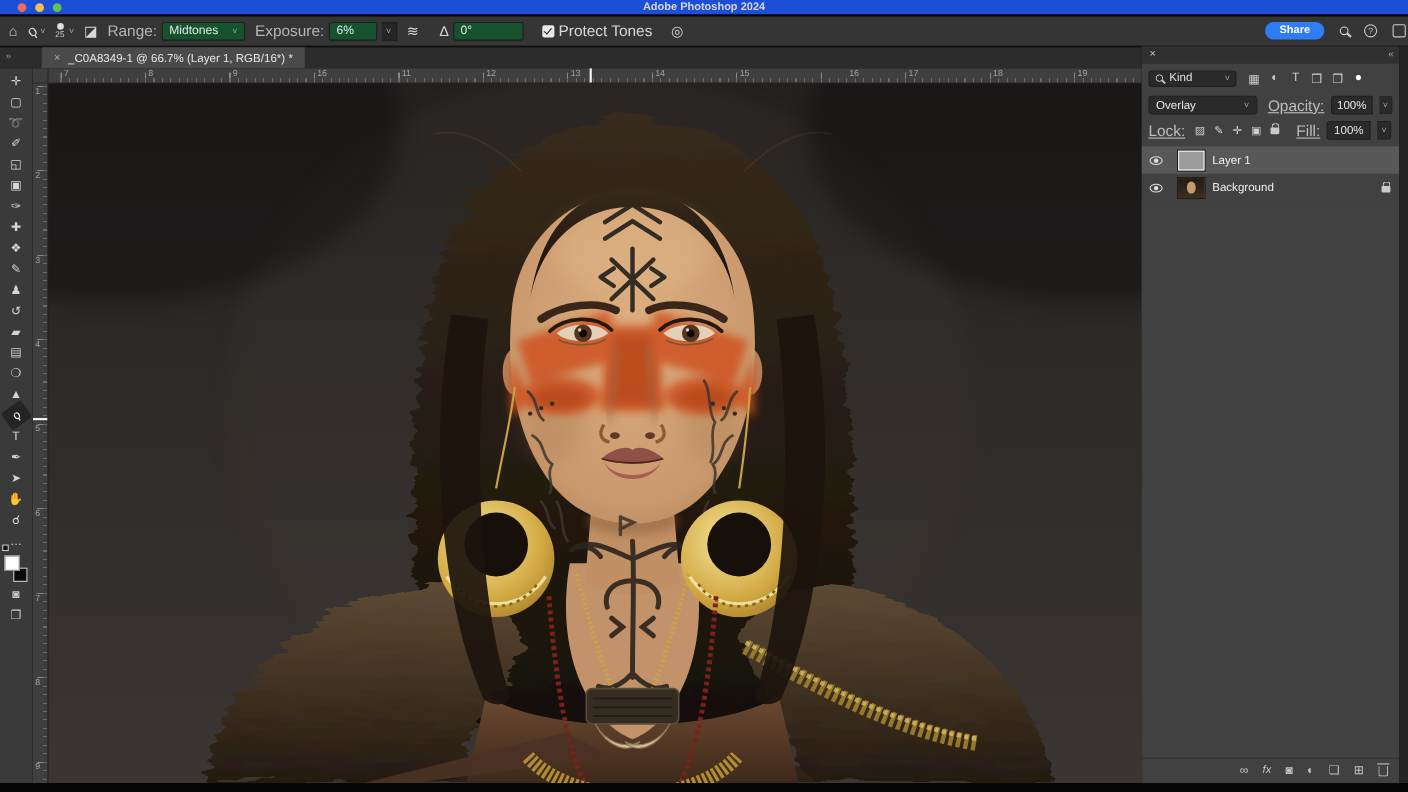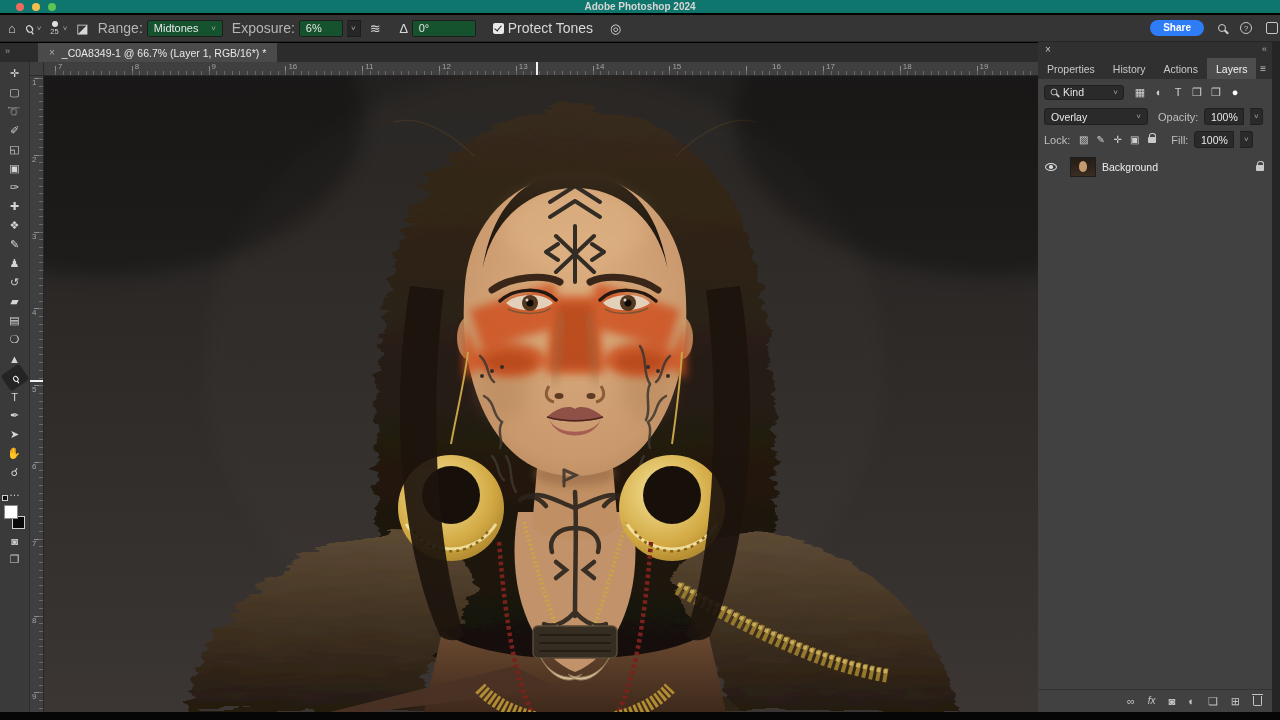--- a/index.html
+++ b/index.html
@@ -1,21 +1,21 @@
 <!DOCTYPE html>
 <html><head>
 <meta charset="utf-8">
 <style>
   * { margin:0; padding:0; box-sizing:border-box; }
   html,body { background:#000; }
   .screen { position:relative; width:1280px; height:720px; background:#000; overflow:hidden;
             font-family:"Liberation Sans", sans-serif; color:#d6d6d6; -webkit-font-smoothing:antialiased; }
 
   
-  .titlebar { position:absolute; top:0; left:0; right:0; height:13px; background:#0f766e; }
+  .titlebar { position:absolute; top:0; left:0; right:0; height:13px; background:#1d4ed8; }
   .traffic { position:absolute; top:3px; left:16px; display:flex; gap:8px; }
   .traffic span { width:8px; height:8px; border-radius:50%; display:block; }
   .tl-red{background:#ee6a5e;} .tl-yellow{background:#f6be4f;} .tl-green{background:#5fc454;}
   .apptitle { position:absolute; top:1px; left:0; right:0; text-align:center; font-size:10px; font-weight:bold; color:#d8d6d4; }
 
   
   .optionsbar { position:absolute; top:15px; left:0; right:0; height:27px; background:#353535;
                 border-bottom:1px solid #262626; display:flex; align-items:center; gap:9px; padding:0 8px; }
   .ob-icon { color:#d8d8d8; font-size:13px; line-height:1; }
   .chev { color:#a8a8a8; font-size:8px; }
@@ -99,21 +99,21 @@
   .filter-row { height:26px; }
   .kind-box { display:flex; align-items:center; gap:5px; background:#2a2a2a; border:1px solid #202020;
               border-radius:3px; height:15px; padding:0 5px; width:80px; }
   .kind-box .kl { font-size:10.5px; color:#e2e2e2; flex:1; }
   .ficon { font-size:11px; color:#cfcfcf; width:16px; text-align:center; }
   .ficon.white-dot { color:#fff; }
   .blend-row { height:23px; }
   .blend-box { background:#2a2a2a; border:1px solid #202020; border-radius:3px; height:17px; width:104px;
                display:flex; align-items:center; padding:0 6px; font-size:10.5px; color:#e8e8e8; }
   .blend-box .chev { margin-left:auto; }
-  .mini-label { font-size:11px; color:#bdbdbd; }
+  .mini-label { font-size:14px; color:#bdbdbd;text-decoration:underline; }
   .val-box { background:#2a2a2a; border:1px solid #202020; border-radius:3px 0 0 3px; height:17px; width:40px;
              display:flex; align-items:center; justify-content:center; font-size:10.5px; color:#e8e8e8; }
   .val-chev { background:#2a2a2a; border:1px solid #202020; border-left:none; border-radius:0 3px 3px 0;
               height:17px; width:13px; display:flex; align-items:center; justify-content:center; }
   .lock-row { height:23px; }
   .lkicon { font-size:10px; color:#cfcfcf; width:15px; text-align:center; }
   .layers-list { margin-top:3px; }
   .lrow { height:25px; display:flex; align-items:center; gap:7px; padding:0 8px 0 0; }
   .lrow.selected { background:#585858; }
   .eye-cell { width:26px; display:flex; justify-content:center; }
@@ -470,27 +470,20 @@
 
       <ellipse cx="60" cy="40" rx="260" ry="160" fill="#000" opacity="0.28" filter="url(#f8)"></ellipse>
       <ellipse cx="950" cy="40" rx="260" ry="160" fill="#000" opacity="0.28" filter="url(#f8)"></ellipse>
     </svg>
   </div>
 
   <div class="panelcol">
     <div class="panel-head">
       <span class="panel-close">×</span>
       <span class="panel-collapse">«</span>
-    </div>
-    <div class="panel-tabs">
-      <span class="ptab">Properties</span>
-        <span class="ptab">History</span>
-        <span class="ptab">Actions</span>
-        <span class="ptab active">Layers</span>
-        <span class="ptab-menu" style="order:99;">≡</span>
     </div>
     <div class="panel-body">
       <div class="prow filter-row">
         <span class="kind-box">
           <span class="mag" style="transform:scale(.85);"></span>
           <span class="kl">Kind</span>
           <span class="chev">˅</span>
         </span>
         <span style="display:flex;gap:3px;margin-left:2px;">
             <span class="ficon">▦</span>
@@ -525,20 +518,27 @@
           </span>
         <span class="mini-label" style="margin-left:6px;">Fill:</span>
         <span class="val-box">
             <span>100%</span>
           </span>
         <span class="val-chev">
             <span class="chev">˅</span>
           </span>
       </div>
       <div class="layers-list">
+          <div class="lrow selected">
+            <span class="eye-cell">
+              <span class="eye"></span>
+            </span>
+            <div class="thumb gray"></div>
+            <span class="lname">Layer 1</span>
+          </div>
           <div class="lrow">
             <span class="eye-cell">
               <span class="eye"></span>
             </span>
             <div class="thumb photo"></div>
             <span class="lname">Background</span>
             <span class="padlock"></span>
           </div>
         </div>
       <div class="panel-fill"></div>

